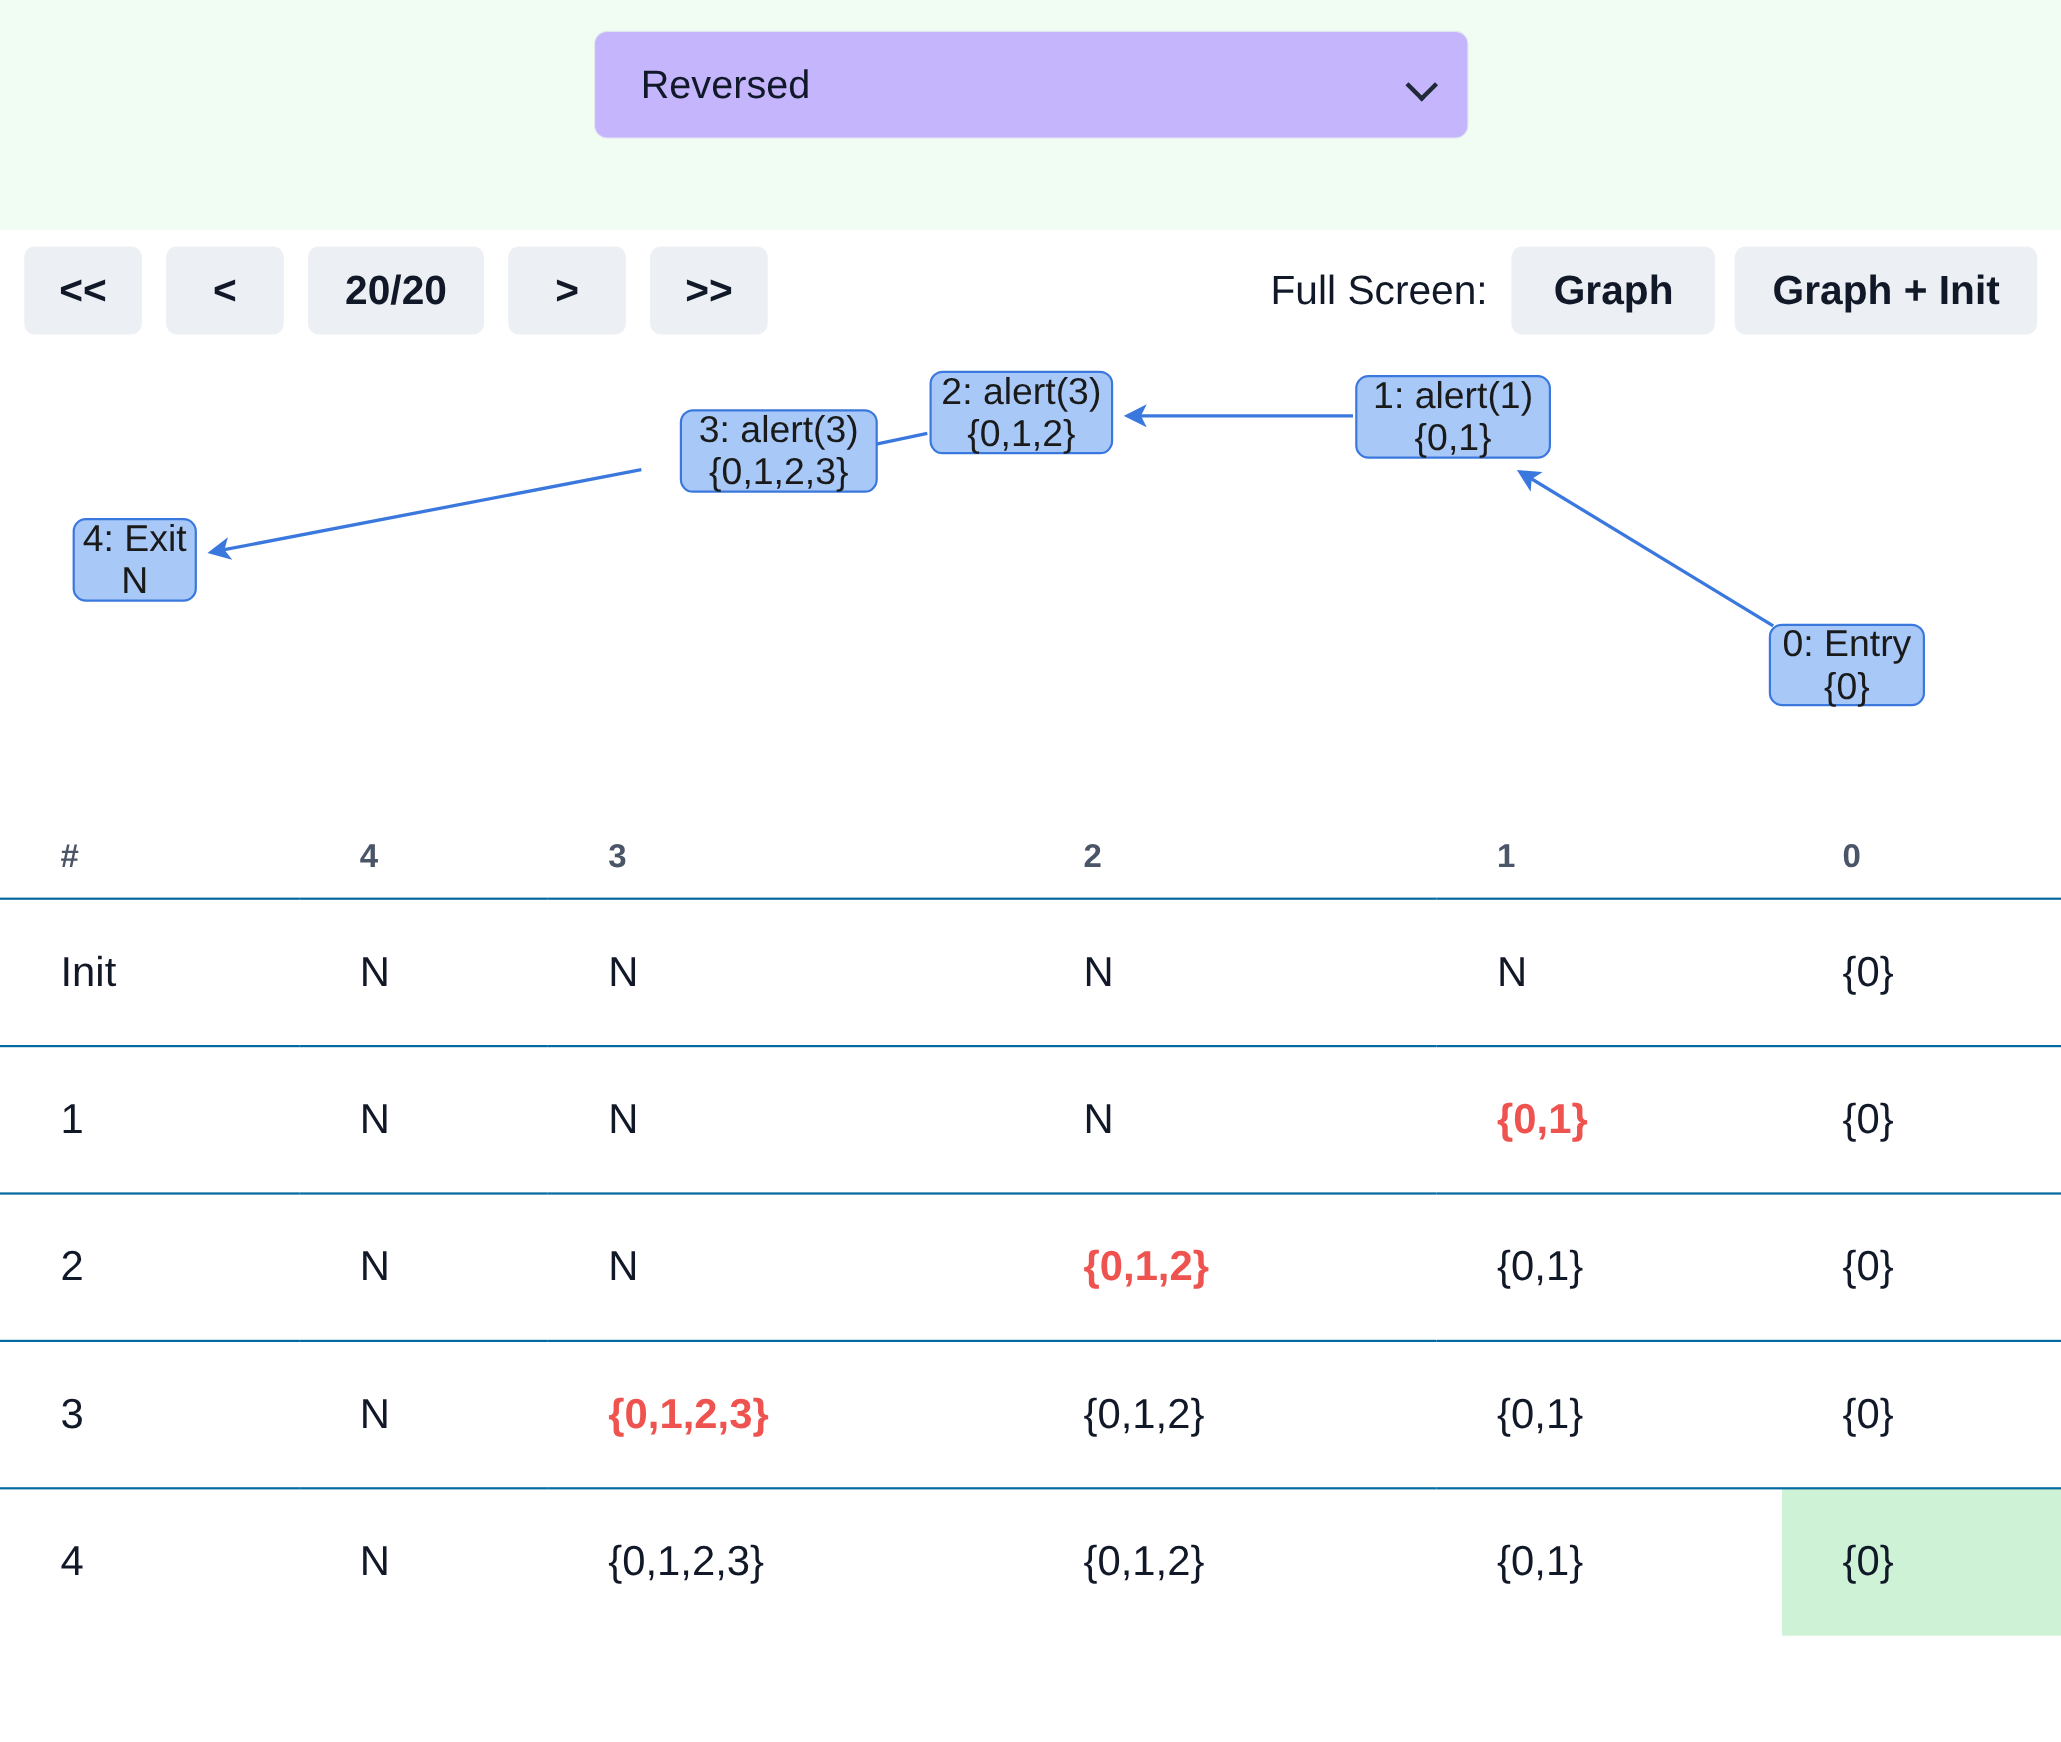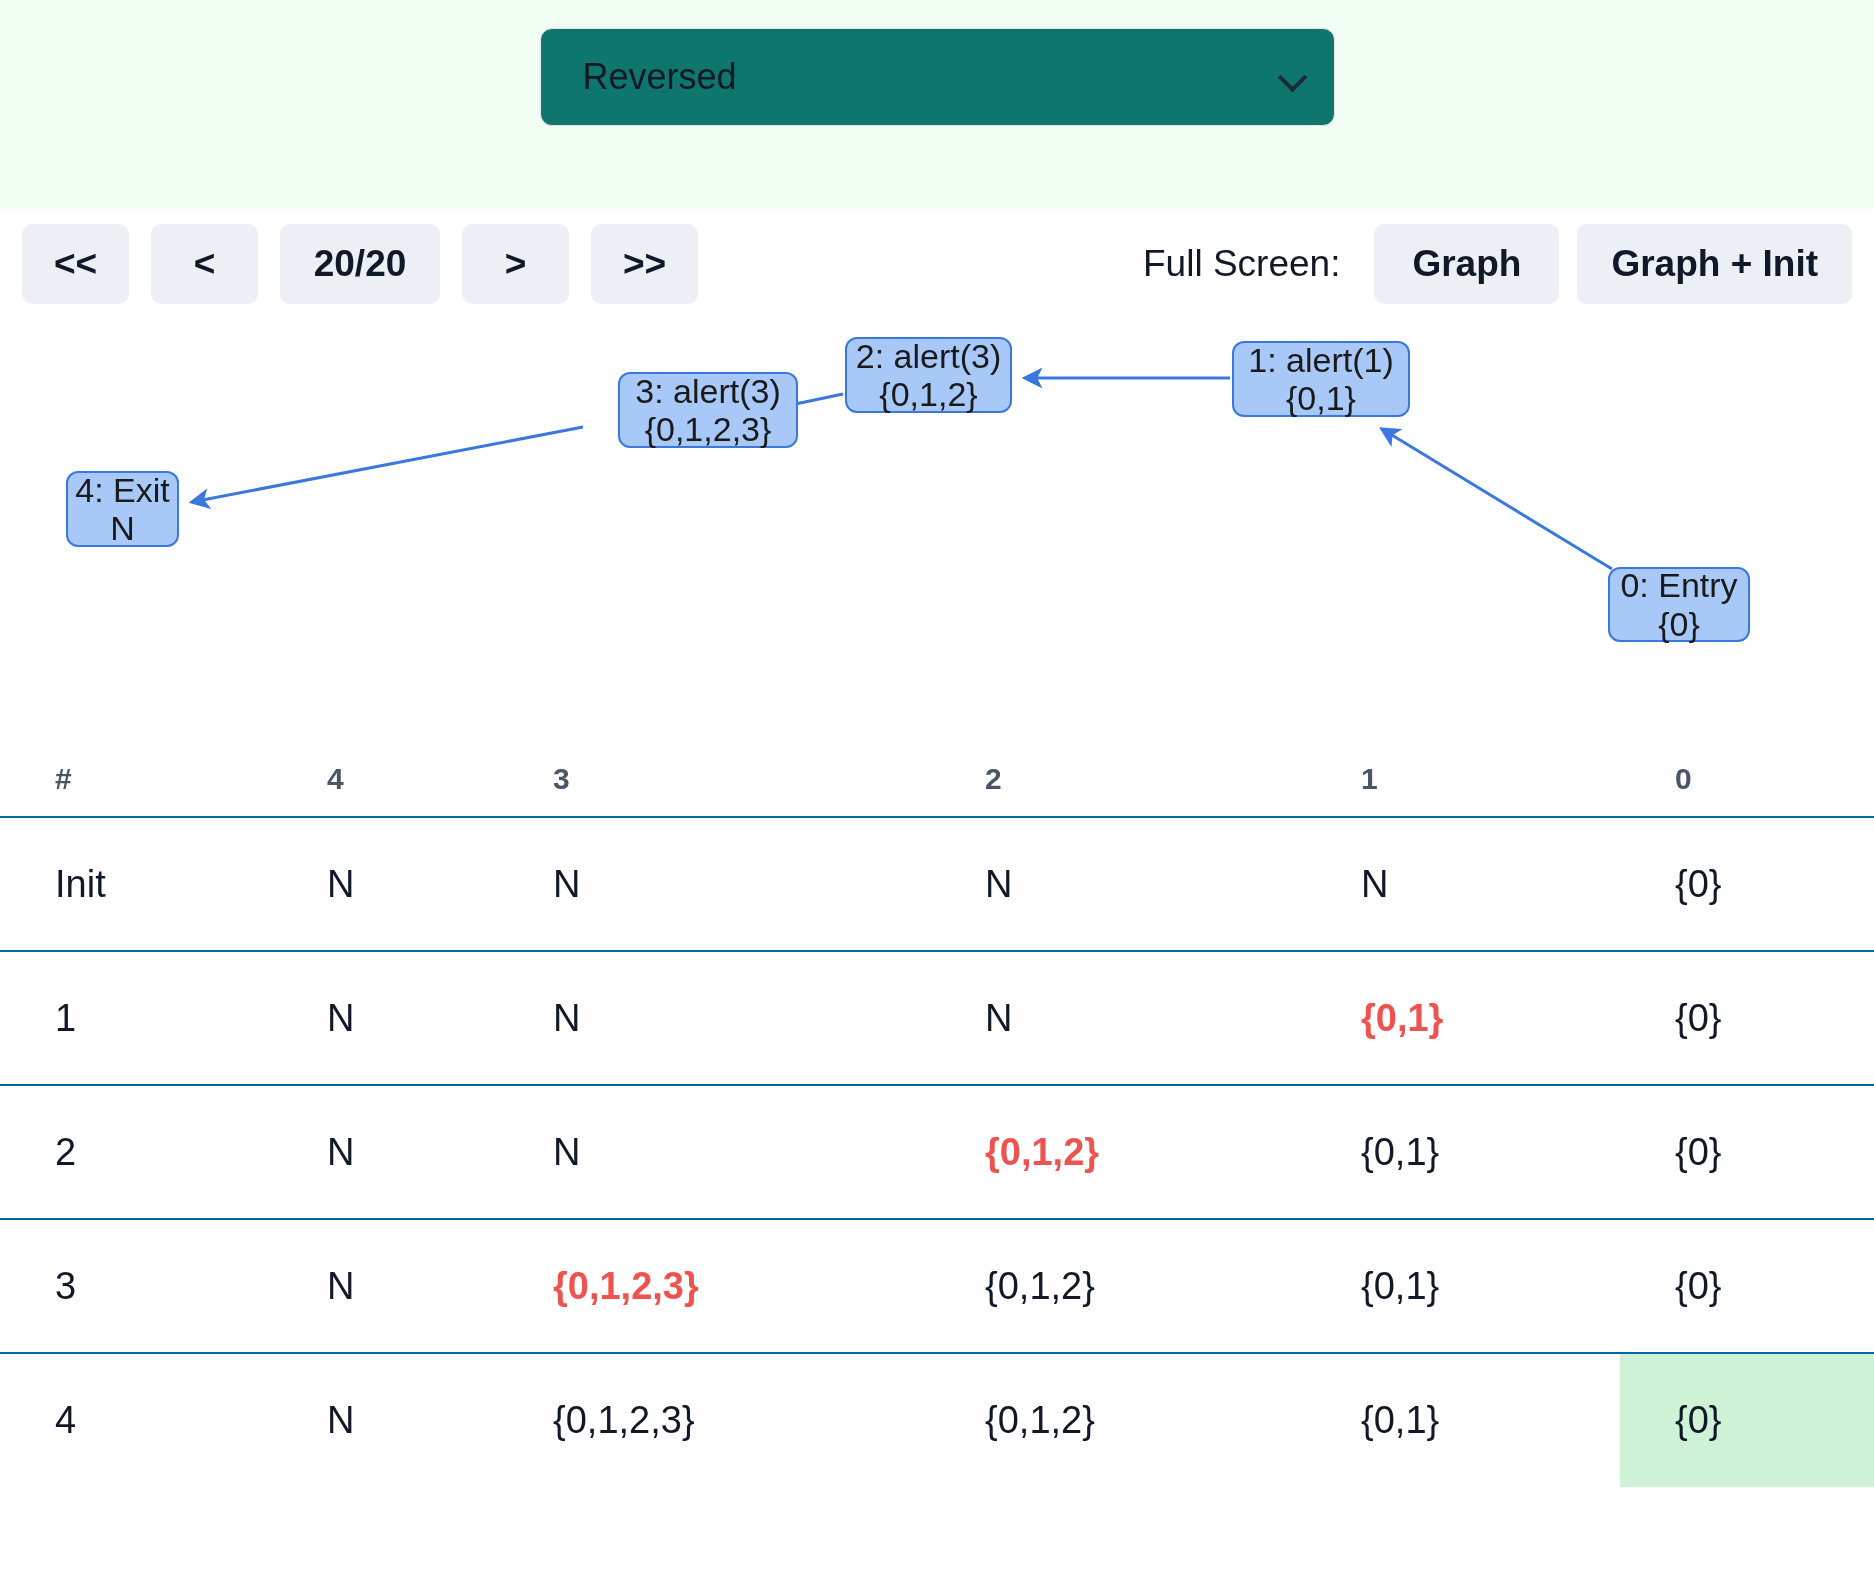--- a/index.html
+++ b/index.html
@@ -15,21 +15,21 @@
   .selector-bar {
     height: 209px;
     background: #f1fcf3;
     display: flex;
     align-items: center;
     justify-content: center;
     gap: 22px;
     padding-bottom: 55px;
   }
   .select-box {
-    background: #0f766e;
+    background: #c4b5fd;
     border: 1px solid #e3e8ef;
     border-radius: 12px;
     height: 98px;
     display: flex;
     align-items: center;
     justify-content: space-between;
     padding: 0 26px 0 42px;
     font-size: 36px;
     color: #111827;
   }
@@ -74,21 +74,21 @@
     justify-content: center;
     cursor: pointer;
     padding: 12px 28px;
   }
   .btn-sq { width: 107px; padding: 0; }
   .btn-counter { width: 160px; }
   .spacer { flex: 1 1 auto; }
   .fs-label {
     font-size: 37px;
     color: #111827;
-    margin-right: 34px;
+    margin-right: 22px;
     white-space: nowrap;
   }
   .right-group { display: flex; align-items: center; }
   .btn-graph { margin-right: 18px; padding: 12px 38px; }
   .btn-graph-table { padding: 0 34px; }
 
   
   .graph-area {
     position: relative;
     height: 390px;

